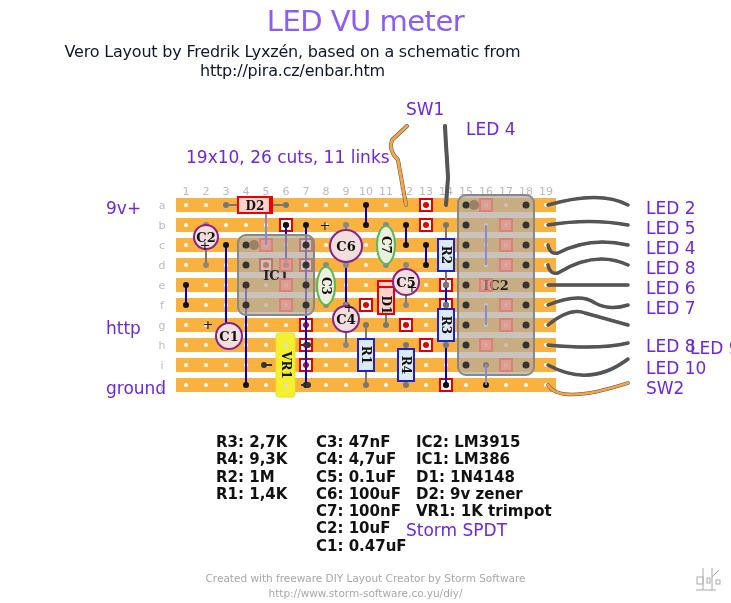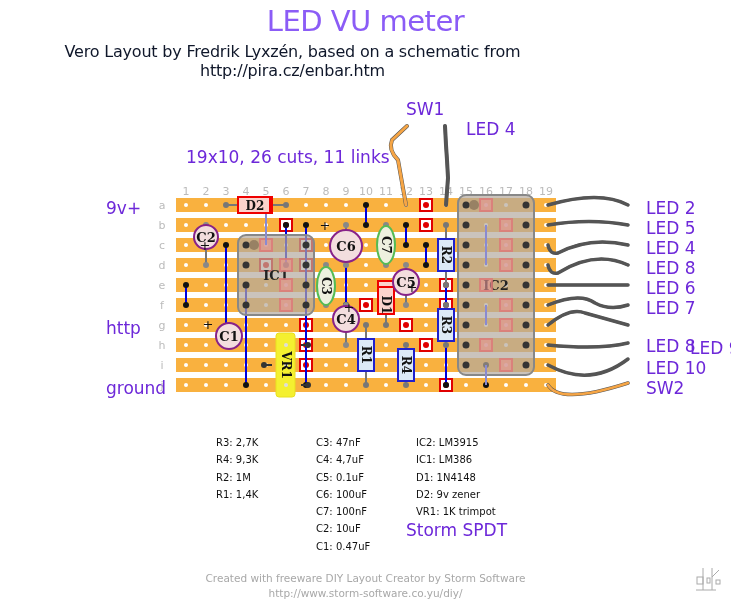--- a/index.html
+++ b/index.html
@@ -1,20 +1,20 @@
 <!DOCTYPE html>
 <html><head>
 <meta charset="utf-8">
 <style>
   html,body{margin:0;padding:0;background:#fff;}
   body{width:731px;height:603px;position:relative;overflow:hidden;font-family:"DejaVu Sans",sans-serif;}
   .title{position:absolute;left:0;width:731px;top:4px;text-align:center;font-size:29px;color:#8b5cf6;font-family:"DejaVu Sans",sans-serif;letter-spacing:-0.5px;}
   .subtitle{position:absolute;left:0;width:585px;top:42px;text-align:center;font-size:16px;color:#0f172a;letter-spacing:-0.2px;}
   .lbl{position:absolute;font-size:17px;color:#6d28d9;white-space:nowrap;}
-  .bom{position:absolute;font-size:10px;font-weight:normal;color:#111;line-height:17.3px;white-space:nowrap;}
+  .bom{position:absolute;font-size:15px;font-weight:bold;color:#111;line-height:17.3px;white-space:nowrap;}
   .bom div{height:17.3px;}
   .footer{position:absolute;left:0;width:831px;text-align:center;font-size:10.5px;color:#a8a8a8;}
   svg{position:absolute;left:0;top:0;}
 </style>
 </head>
 <body>
 
 <div class="title">LED VU meter</div>
 <div class="subtitle">Vero Layout by Fredrik Lyxzén, based on a schematic from http://pira.cz/enbar.htm</div>
 

